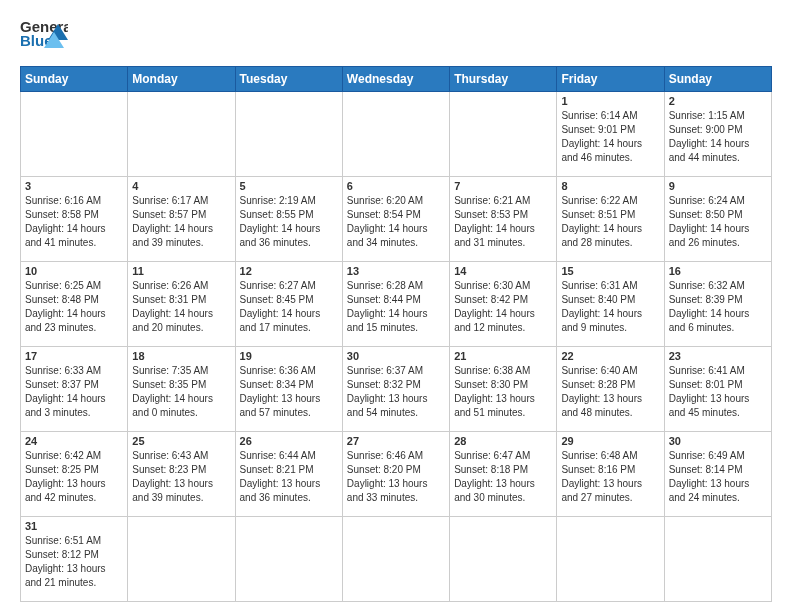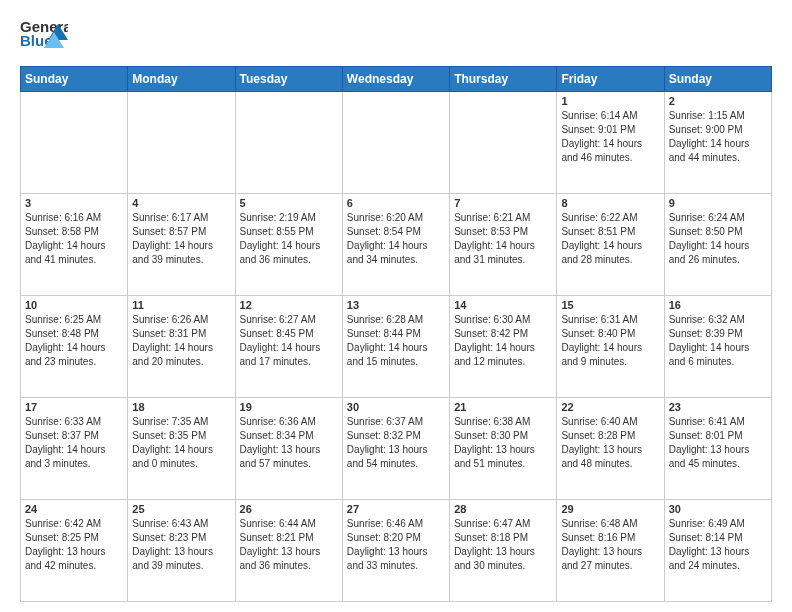--- a/index.html
+++ b/index.html
@@ -306,15 +306,29 @@
 Sunset: 8:16 PM
 Daylight: 13 hours and 27 minutes.</div>
           </td>
           <td>
             <div class="day-number">30</div>
             <div class="day-info">Sunrise: 6:49 AM
 Sunset: 8:14 PM
 Daylight: 13 hours and 24 minutes.</div>
           </td>
         </tr>
+        <tr>
+          <td>
+            <div class="day-number">31</div>
+            <div class="day-info">Sunrise: 6:51 AM
+Sunset: 8:12 PM
+Daylight: 13 hours and 21 minutes.</div>
+          </td>
+          <td class="empty"></td>
+          <td class="empty"></td>
+          <td class="empty"></td>
+          <td class="empty"></td>
+          <td class="empty"></td>
+          <td class="empty"></td>
+        </tr>
       </tbody>
   </table>
 </div>
 
 </body></html>

